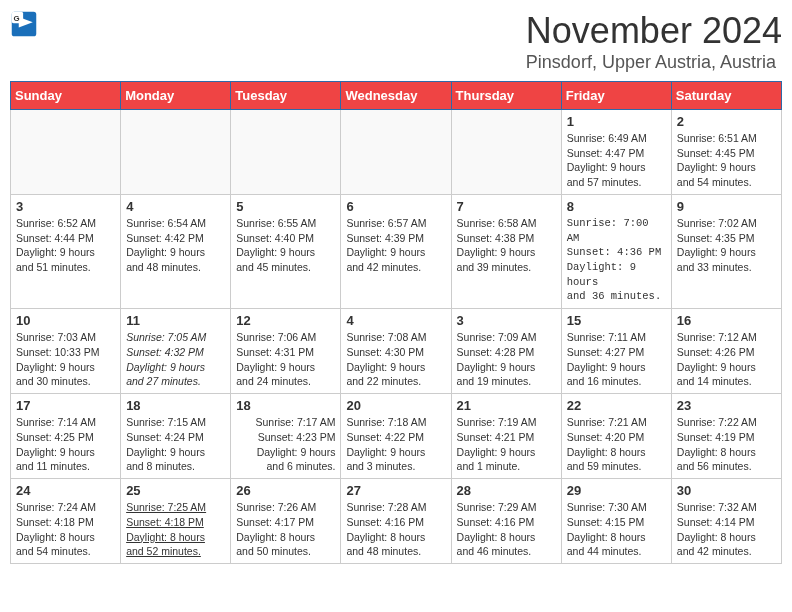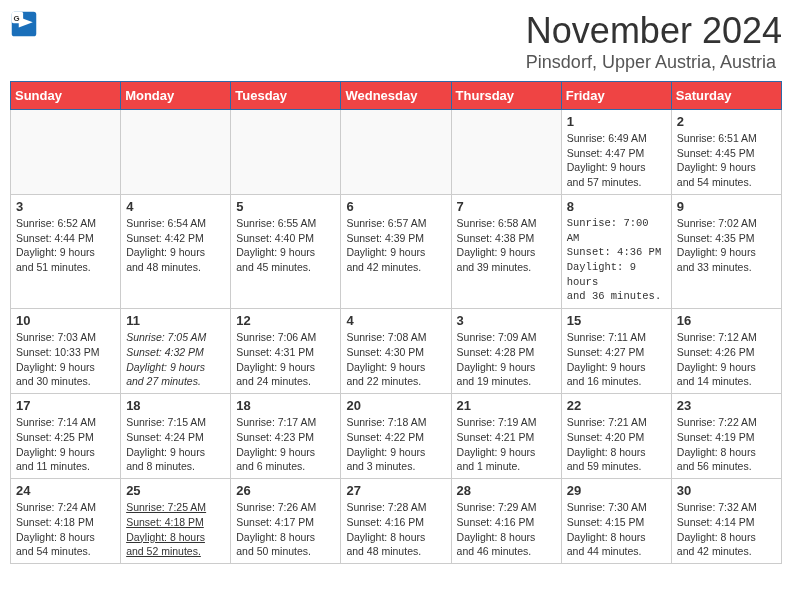--- a/index.html
+++ b/index.html
@@ -247,21 +247,21 @@
         </td>
         <td>
           <span class="day-number">18</span>
           <div class="day-info" style="white-space: pre-line;">Sunrise: 7:15 AM
 Sunset: 4:24 PM
 Daylight: 9 hours
 and 8 minutes.</div>
         </td>
         <td>
           <span class="day-number">18</span>
-          <div class="day-info" style="white-space: pre-line;">Sunrise: 7:17 AM
+          <div class="day-info" style="white-space: pre-line; text-align: right;">Sunrise: 7:17 AM
 Sunset: 4:23 PM
 Daylight: 9 hours
 and 6 minutes.</div>
         </td>
         <td>
           <span class="day-number">20</span>
           <div class="day-info" style="white-space: pre-line;">Sunrise: 7:18 AM
 Sunset: 4:22 PM
 Daylight: 9 hours
 and 3 minutes.</div>

